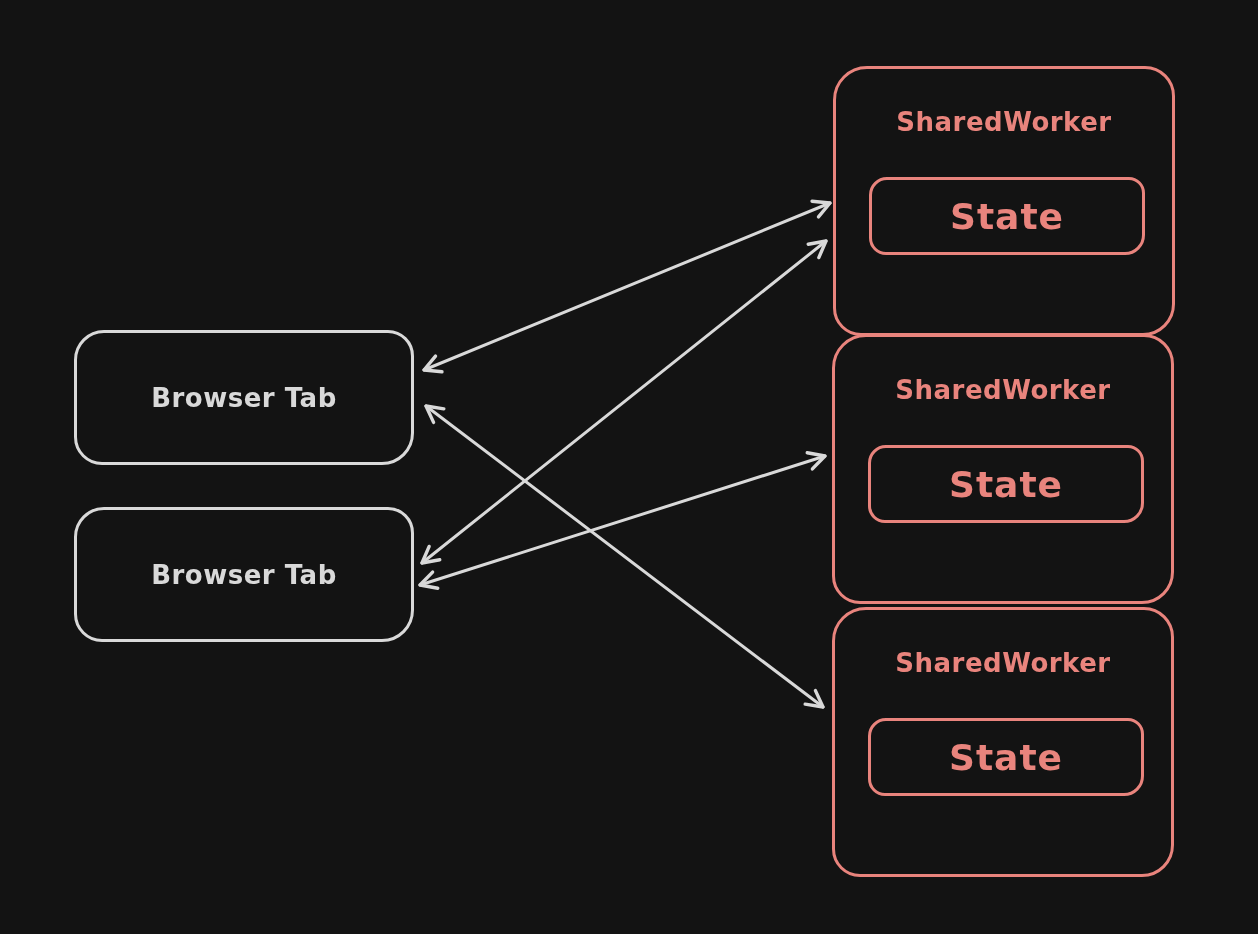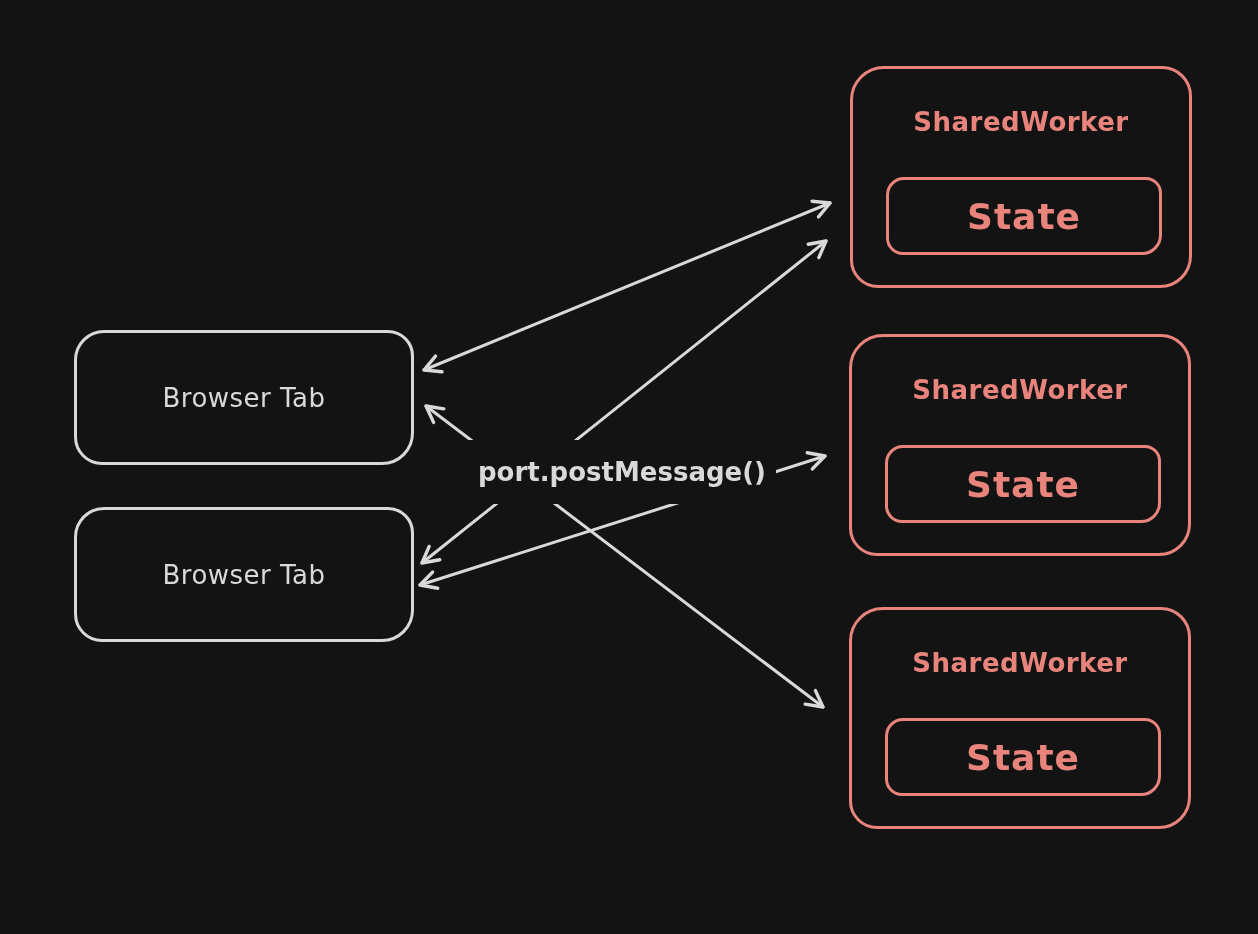--- a/index.html
+++ b/index.html
@@ -34,22 +34,21 @@
     width: 340px;
     height: 135px;
     display: flex;
     align-items: center;
     justify-content: center;
   }
   .worker-box {
     border: 3.5px solid #e9847d;
     border-radius: 34px 30px 32px 28px;
     width: 342px;
-    height: 222px;
-    margin-left: 17px;
+    height: 270px;
   }
   .worker-label {
     position: absolute;
     top: 38px;
     left: 0;
     width: 100%;
     text-align: center;
     color: #e9847d;
     font-size: 26px;
     font-weight: bold;
@@ -70,21 +69,21 @@
   }
   .state-label {
     color: #e9847d;
     font-size: 36px;
     font-weight: bold;
     letter-spacing: 1px;
   }
   .tab-label {
     color: #d9d9d9;
     font-size: 26px;
-    font-weight: normal;
+    font-weight: bold;
     letter-spacing: 0.5px;
   }
   .center-label {
     position: absolute;
     left: 468px;
     top: 440px;
     width: 308px;
     height: 64px;
     background: #131313;
     z-index: 3;
@@ -142,15 +141,14 @@
     </div>
   </div>
 
   <div class="box worker-box" style="left:832px; top:607px;">
     <div class="worker-label">SharedWorker</div>
     <div class="state-box">
       <span class="state-label">State</span>
     </div>
   </div>
 
-  <div class="center-label">port.postMessage()</div>
 
 </div>
 
 </body></html>

